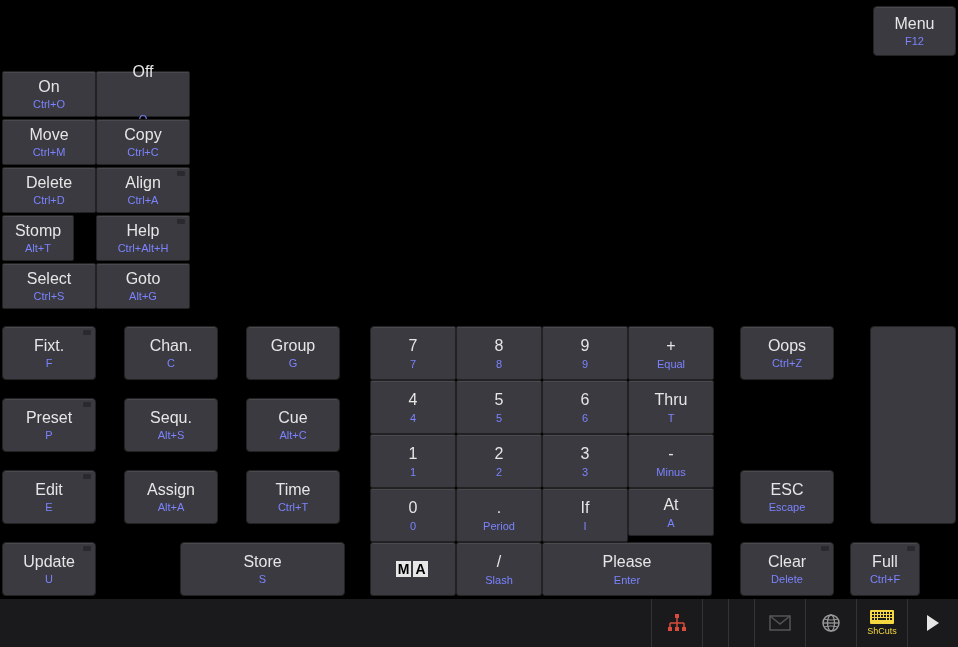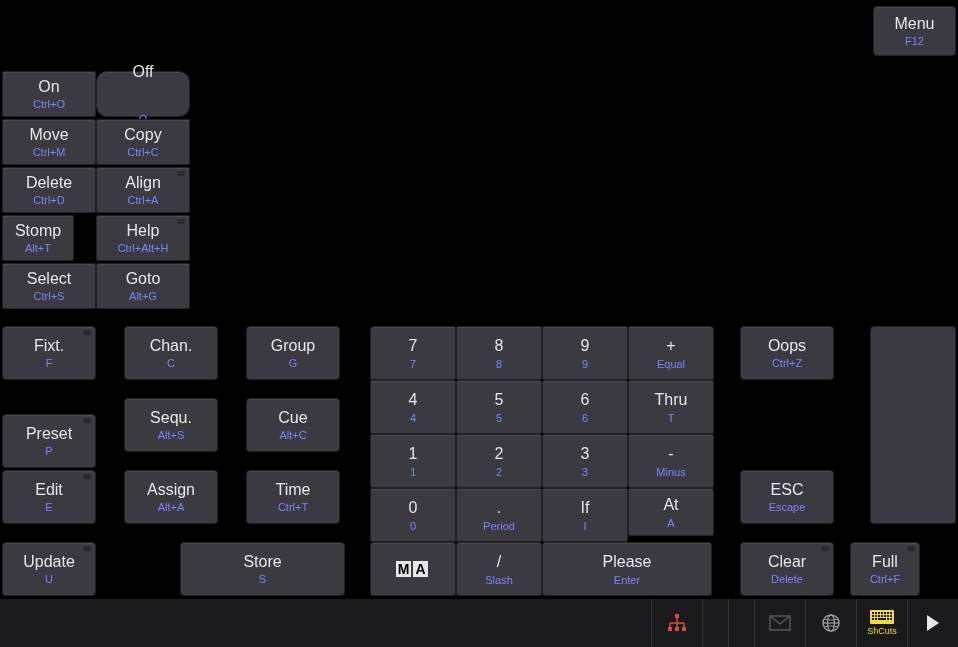--- a/index.html
+++ b/index.html
@@ -127,21 +127,21 @@
 <div class="btn" style="left:873px; top:6px; width:83px; height:50px;">
   <span class="label">Menu</span>
   <span class="sub">F12</span>
 </div>
 
 <div id="left-grid">
     <div class="btn" style="left: 2px; top: 71px; width: 94px; height: 46px; border-radius: 2px;">
       <span class="label">On</span>
       <span class="sub">Ctrl+O</span>
     </div>
-    <div class="btn" style="left: 96px; top: 71px; width: 94px; height: 46px; border-radius: 11px; gap: 30px;">
+    <div class="btn" style="left: 96px; top: 71px; width: 94px; height: 46px; border-radius: 2px; gap: 30px;">
       <span class="label">Off</span>
       <span class="sub">O</span>
     </div>
     <div class="btn" style="left: 2px; top: 119px; width: 94px; height: 46px; border-radius: 2px;">
       <span class="label">Move</span>
       <span class="sub">Ctrl+M</span>
     </div>
     <div class="btn" style="left: 96px; top: 119px; width: 94px; height: 46px; border-radius: 2px;">
       <span class="label">Copy</span>
       <span class="sub">Ctrl+C</span>
@@ -181,21 +181,21 @@
       <span class="sub">F</span>
     </div>
     <div class="btn" style="left: 124px; top: 326px; width: 94px; height: 54px;">
       <span class="label">Chan.</span>
       <span class="sub">C</span>
     </div>
     <div class="btn" style="left: 246px; top: 326px; width: 94px; height: 54px;">
       <span class="label">Group</span>
       <span class="sub">G</span>
     </div>
-    <div class="btn" style="left: 2px; top: 414px; width: 94px; height: 54px;">
+    <div class="btn" style="left: 2px; top: 398px; width: 94px; height: 54px;">
       <div class="corner-dot"></div>
       <span class="label">Preset</span>
       <span class="sub">P</span>
     </div>
     <div class="btn" style="left: 124px; top: 398px; width: 94px; height: 54px;">
       <span class="label">Sequ.</span>
       <span class="sub">Alt+S</span>
     </div>
     <div class="btn" style="left: 246px; top: 398px; width: 94px; height: 54px;">
       <span class="label">Cue</span>

